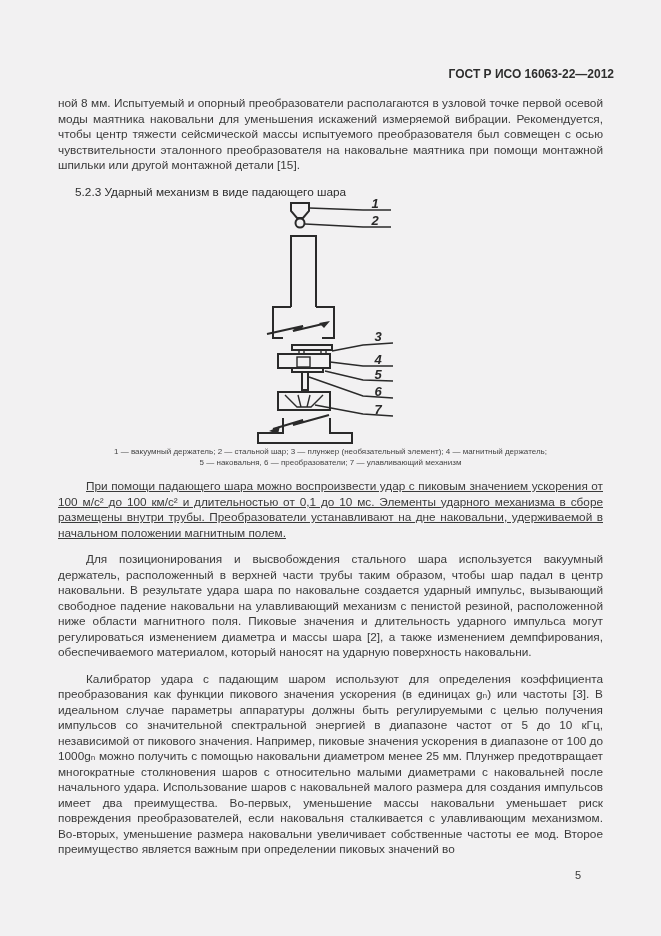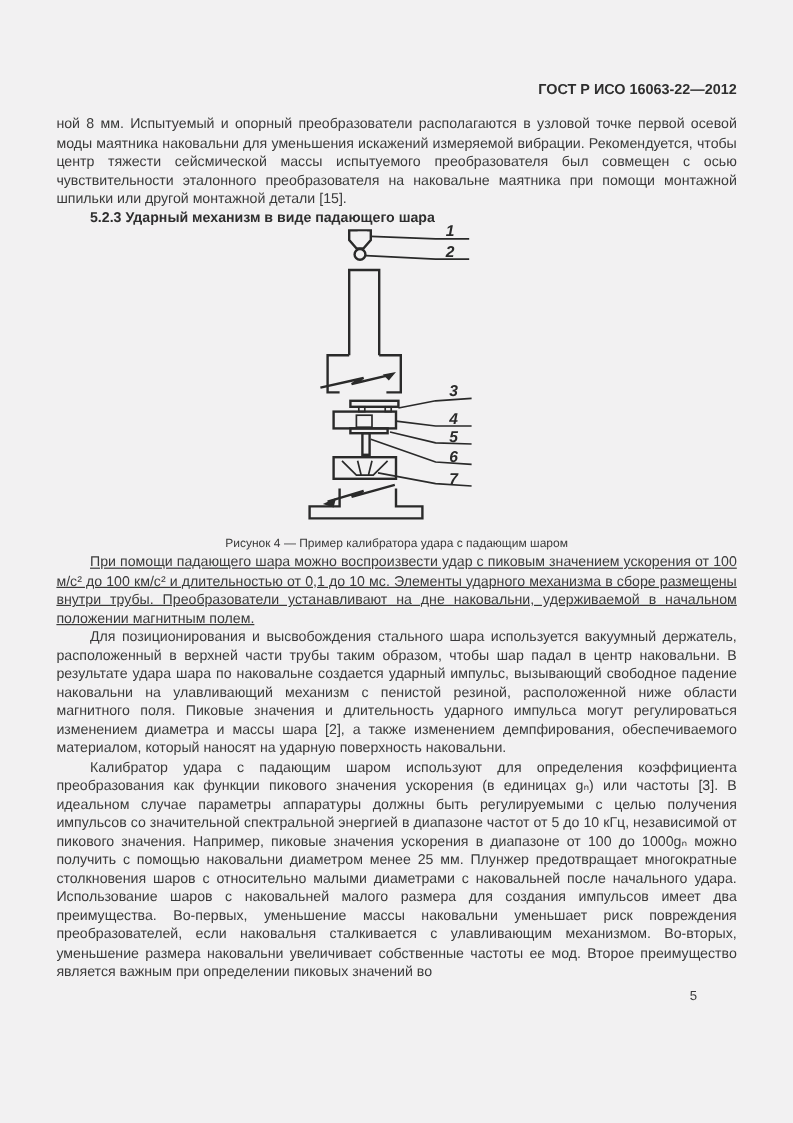--- a/index.html
+++ b/index.html
@@ -17,32 +17,32 @@
     position:relative;
   }
   .doc-header{
     text-align:right;
     font-weight:bold;
     font-size:12px;
     line-height:16px;
     color:#2e2e2e;
   }
   p.body{
-    margin:0;
+    margin:11px;
     font-size:11.8px;
     line-height:15.5px;
     text-align:justify;
   }
   p.first{margin-top:14px;}
   p.indent{text-indent:28px;}
   .section-heading{
     margin:0 0 0 28px;
     font-size:11.8px;
     line-height:15.5px;
-    font-weight:bold;
+    font-weight:normal;
     color:#2e2e2e;
   }
   .figure{
     position:relative;
     height:246px;
   }
   .figure svg{
     position:absolute;
     left:198px;
     top:-4px;
@@ -158,22 +158,25 @@
         <text class="fig-num" x="133" y="195" text-anchor="middle">6</text>
       </g>
 
       <g>
         <polyline class="fig-thin" points="70,204 118,213 148,215"></polyline>
         <text class="fig-num" x="133" y="213" text-anchor="middle">7</text>
       </g>
     </svg>
   </div>
 
+  <div class="legend">
+    <div>1 — вакуумный держатель; 2 — стальной шар; 3 — плунжер (необязательный элемент); 4 — магнитный держатель;</div>
+    <div>5 — наковальня, 6 — преобразователи; 7 — улавливающий механизм</div>
+  </div>
 
-  <div class="fig-title">Рисунок 4 — Пример калибратора удара с падающим шаром</div>
 
   <p class="body indent para-c">При помощи падающего шара можно воспроизвести удар с пиковым значением ускорения от 100 м/с² до 100 км/с² и длительностью от 0,1 до 10 мс. Элементы ударного механизма в сборе размещены внутри трубы. Преобразователи устанавливают на дне наковальни, удерживаемой в начальном положении магнитным полем.</p>
   <p class="body indent">Для позиционирования и высвобождения стального шара используется вакуумный держатель, расположенный в верхней части трубы таким образом, чтобы шар падал в центр наковальни. В результате удара шара по наковальне создается ударный импульс, вызывающий свободное падение наковальни на улавливающий механизм с пенистой резиной, расположенной ниже области магнитного поля. Пиковые значения и длительность ударного импульса могут регулироваться изменением диаметра и массы шара [2], а также изменением демпфирования, обеспечиваемого материалом, который наносят на ударную поверхность наковальни.</p>
   <p class="body indent">Калибратор удара с падающим шаром используют для определения коэффициента преобразования как функции пикового значения ускорения (в единицах gₙ) или частоты [3]. В идеальном случае параметры аппаратуры должны быть регулируемыми с целью получения импульсов со значительной спектральной энергией в диапазоне частот от 5 до 10 кГц, независимой от пикового значения. Например, пиковые значения ускорения в диапазоне от 100 до 1000gₙ можно получить с помощью наковальни диаметром менее 25 мм. Плунжер предотвращает многократные столкновения шаров с относительно малыми диаметрами с наковальней после начального удара. Использование шаров с наковальней малого размера для создания импульсов имеет два преимущества. Во-первых, уменьшение массы наковальни уменьшает риск повреждения преобразователей, если наковальня сталкивается с улавливающим механизмом. Во-вторых, уменьшение размера наковальни увеличивает собственные частоты ее мод. Второе преимущество является важным при определении пиковых значений во</p>
 
   <div class="page-number">5</div>
 
 </div>
 
 </body></html>

